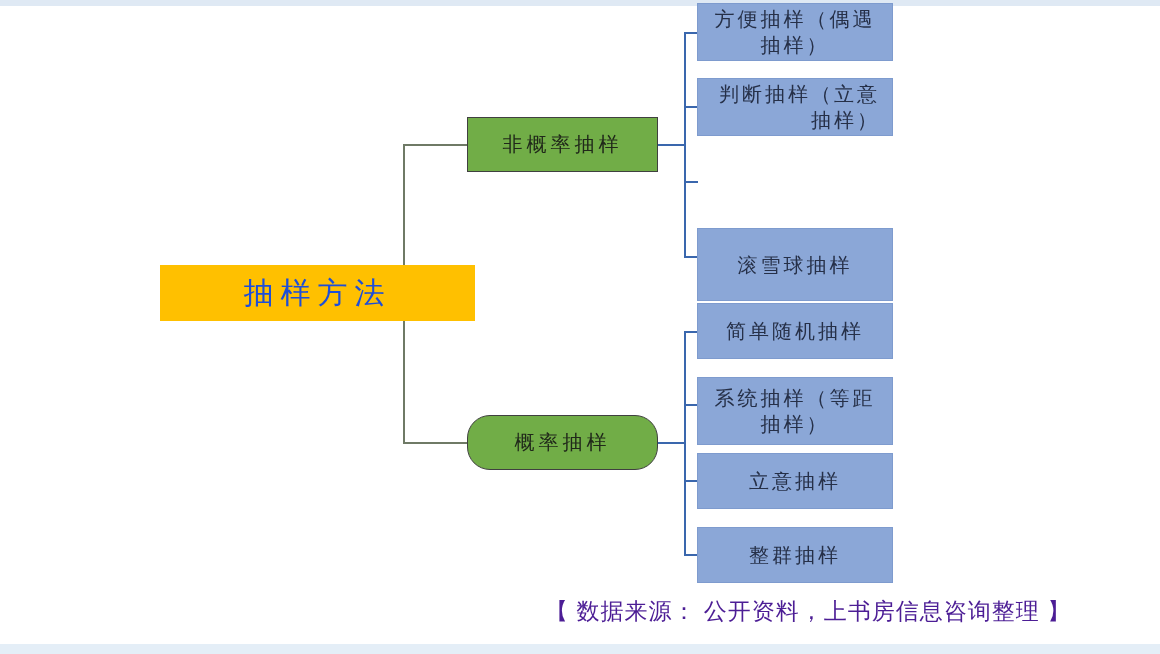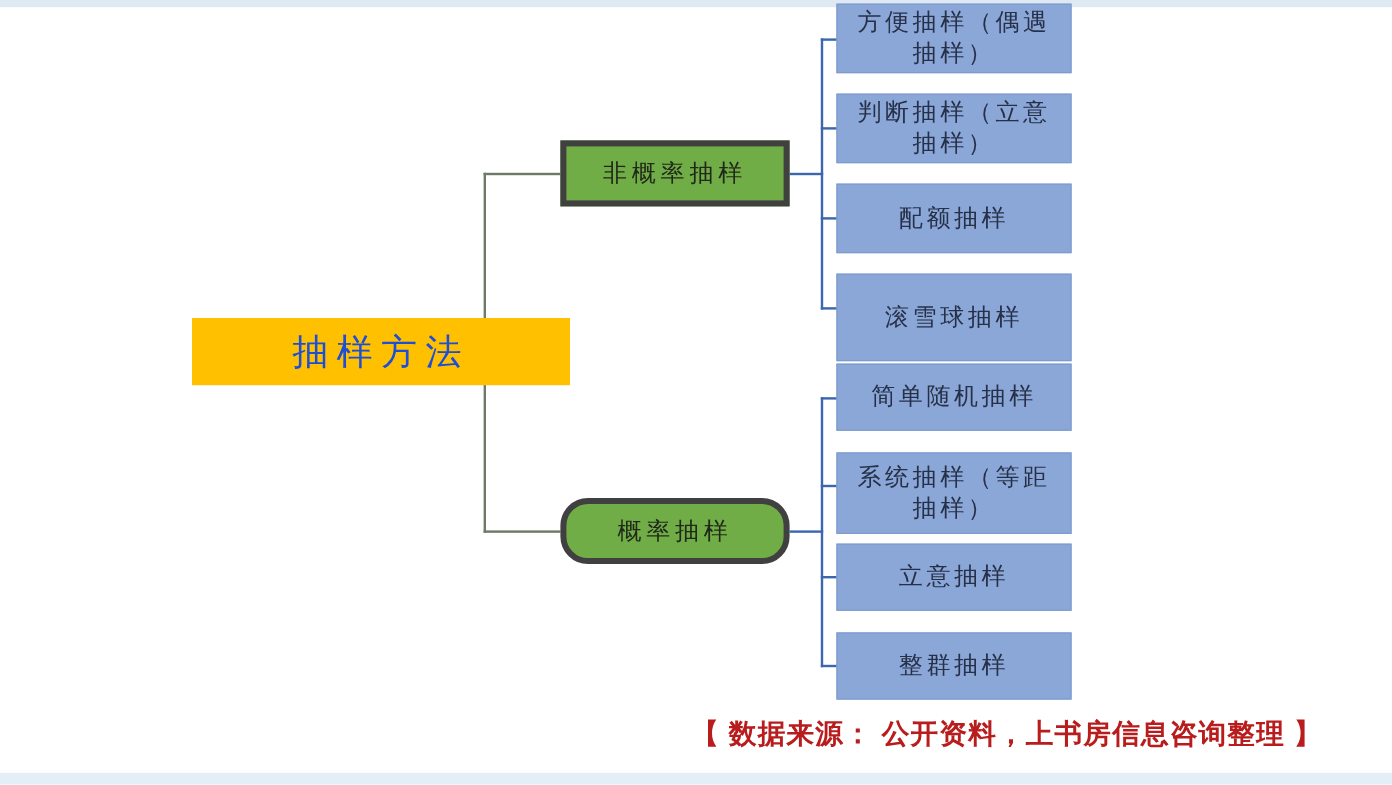--- a/index.html
+++ b/index.html
@@ -36,43 +36,43 @@
   }
   .node-root {
     left: 160px; top: 265px; width: 315px; height: 56px;
     background: #ffc000;
     font-size: 30px; letter-spacing: 7px; color: #1d4ed8;
     font-family: "Liberation Serif", "DejaVu Serif", serif;
   }
   .node-branch {
     left: 467px; width: 191px; height: 55px;
     background: #71ad47;
-    border: 5px solid #404040;
+    border: 1px solid #404040;
     font-size: 20px; letter-spacing: 4px; color: #20281a;
     font-family: "Liberation Serif", "DejaVu Serif", serif;
   }
   .node-branch.b1 { top: 117px; }
   .node-branch.b2 { top: 415px; border-radius: 23px; }
   .node-child {
     left: 697px; width: 196px;
     background: #8ba7d7;
     border: 1px solid #7e9bce;
     font-size: 20px; letter-spacing: 3px; line-height: 26px;
     color: #263048;
     font-family: "Liberation Serif", "DejaVu Serif", serif;
     padding: 0 12px;
   }
 
   .caption {
     position: absolute;
-    left: 576px; top: 596px;
+    left: 545px; top: 596px;
     z-index: 2;
     font-size: 23px;
-    font-weight: bold;
-    color: #b91c1c;
+    font-weight: normal;
+    color: #4c1d95;
     letter-spacing: 1px;
     white-space: nowrap;
     font-family: "Liberation Sans", "DejaVu Sans", sans-serif;
   }
 </style>
 </head>
 <body>
 
 <div class="canvas">
 
@@ -104,25 +104,22 @@
   <div class="node node-branch b1">
     <span>非概率抽样</span>
   </div>
   <div class="node node-branch b2">
     <span>概率抽样</span>
   </div>
 
   <div class="node node-child" style="top:3px; height:58px;">
     <span>方便抽样（偶遇抽样）</span>
   </div>
-  <div class="node node-child" style="top:78px; height:58px;">
+  <div class="node node-child" style="top:78px; height:58px;text-align:right;">
     <span>判断抽样（立意抽样）</span>
-  </div>
-  <div class="node node-child" style="top:153px; height:58px;">
-    <span>配额抽样</span>
   </div>
   <div class="node node-child" style="top:228px; height:73px;">
     <span>滚雪球抽样</span>
   </div>
 
   <div class="node node-child" style="top:303px; height:56px;">
     <span>简单随机抽样</span>
   </div>
   <div class="node node-child" style="top:377px; height:68px;">
     <span>系统抽样（等距抽样）</span>

